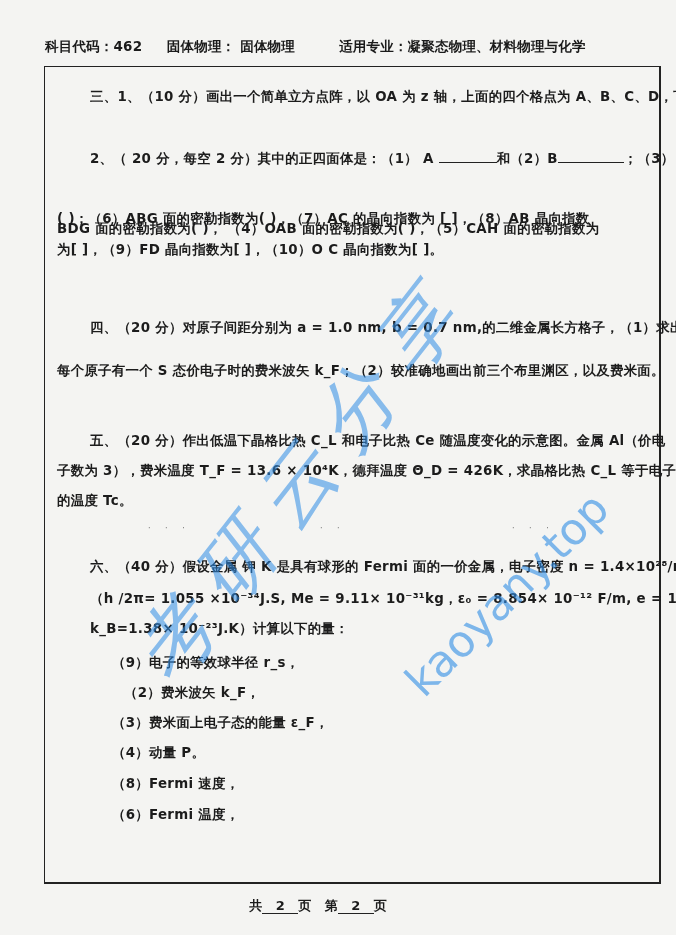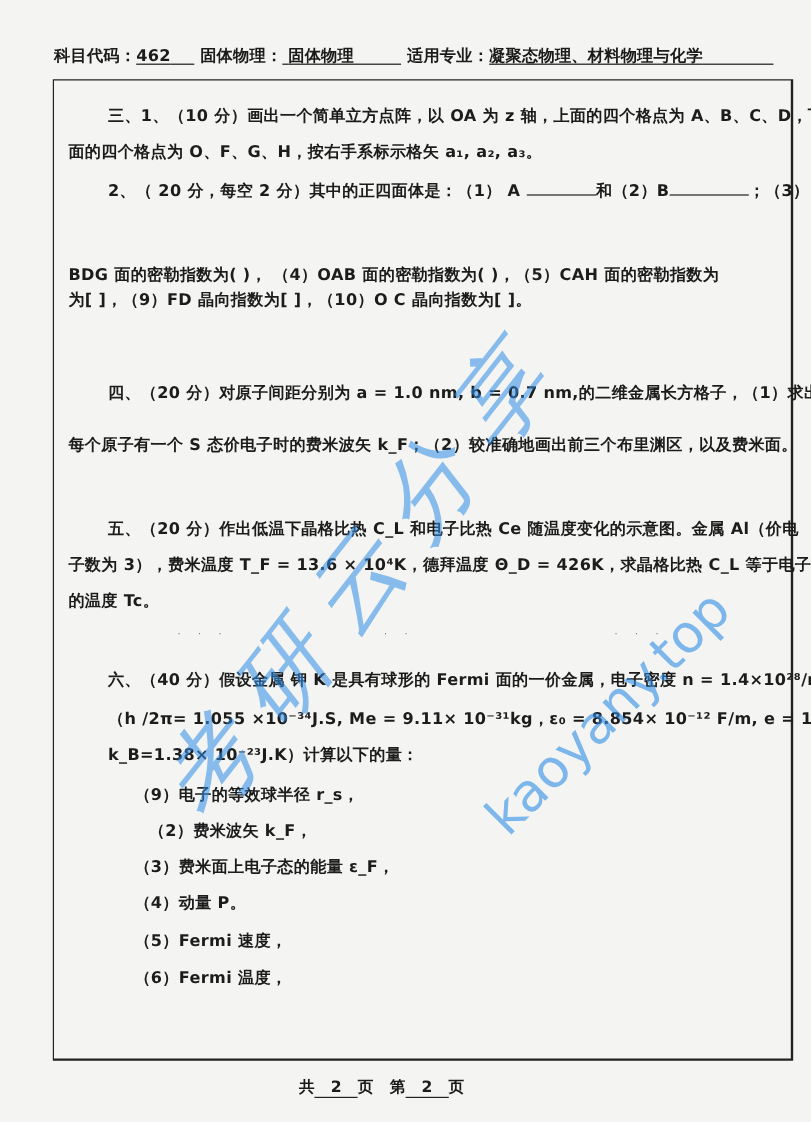--- a/index.html
+++ b/index.html
@@ -8,21 +8,21 @@
       background: #f3f3f1;
       font-family: "DejaVu Sans", "Liberation Sans", sans-serif;
       color: #1b1b1b;
       position: relative;
     }
     .page { position: absolute; left: 0; top: 0; width: 676px; height: 935px; background: #f4f4f2; }
     .header {
       position: absolute; left: 45px; top: 38px; width: 612px;
       font-size: 13.5px; font-weight: bold; letter-spacing: 0.2px; white-space: nowrap;
     }
-    .header .u { text-decoration: underline; text-underline-offset: 2px; }
+    .header .u { text-underline-offset: 2px; }
     .frame {
       position: absolute; left: 44px; top: 66px; width: 617px; height: 818px;
       border: 1.6px solid #222; box-sizing: border-box;
       border-right-width: 2px; border-bottom-width: 2px;
     }
     .line {
       position: absolute; white-space: nowrap; font-size: 13.4px; font-weight: bold;
       letter-spacing: 0.3px; color: #1c1c1c;
     }
     .blank { display: inline-block; border-bottom: 1px solid #222; height: 12px; vertical-align: baseline; }
@@ -42,46 +42,46 @@
 
   <div class="header">
     <span>科目代码：</span><span class="u">462</span><span class="u">&nbsp;&nbsp;&nbsp;&nbsp;</span>
     <span>固体物理：</span><span class="u">&nbsp;</span><span class="u">固体物理</span><span class="u">&nbsp;&nbsp;&nbsp;&nbsp;&nbsp;&nbsp;&nbsp;&nbsp;</span>
     <span>适用专业：</span><span class="u">凝聚态物理、材料物理与化学</span><span class="u">&nbsp;&nbsp;&nbsp;&nbsp;&nbsp;&nbsp;&nbsp;&nbsp;&nbsp;&nbsp;&nbsp;&nbsp;</span>
   </div>
 
   <div class="frame"></div>
 
   <div class="line" style="left:90px; top:88px;">三、1、（10 分）画出一个简单立方点阵，以 OA 为 z 轴，上面的四个格点为 A、B、C、D，下</div>
-  <div class="line" style="left:57px; top:118px;">面的四个格点为 O、F、G、H，按右手系标示格矢 a₁, a₂, a₃。</div>
   <div class="line" style="left:90px; top:150px;">
     <span>2、（ 20 分，每空 2 分）其中的正四面体是：（1） A </span><span class="blank" style="width:58px;"></span><span>和（2）B</span><span class="blank" style="width:66px;"></span><span>；（3）</span>
   </div>
   <div class="line" style="left:57px; top:180px;margin-top:40px;">BDG 面的密勒指数为(      )，  （4）OAB 面的密勒指数为(      )，（5）CAH 面的密勒指数为</div>
+  <div class="line" style="left:57px; top:210px;">(      )；（6）ABG 面的密勒指数为(      )，（7）AC 的晶向指数为 [       ]，（8）AB 晶向指数</div>
   <div class="line" style="left:57px; top:241px;">为[       ]，（9）FD 晶向指数为[       ]，（10）O C 晶向指数为[       ]。</div>
 
   <div class="line" style="left:90px; top:319px;">四、（20 分）对原子间距分别为 a = 1.0 nm, b = 0.7 nm,的二维金属长方格子，（1）求出</div>
   <div class="line" style="left:57px; top:362px;">每个原子有一个 S 态价电子时的费米波矢 k_F；（2）较准确地画出前三个布里渊区，以及费米面。</div>
 
   <div class="line" style="left:90px; top:432px;">五、（20 分）作出低温下晶格比热 C_L 和电子比热 Ce 随温度变化的示意图。金属 Al（价电</div>
   <div class="line" style="left:57px; top:462px;">子数为 3），费米温度 T_F = 13.6 × 10⁴K，德拜温度 Θ_D = 426K，求晶格比热 C_L 等于电子比热 Ce</div>
   <div class="line" style="left:57px; top:492px;">的温度 Tc。</div>
 
   <div class="specks" style="left:148px; top:524px;">· · ·</div>
   <div class="specks" style="left:320px; top:524px;">· ·</div>
   <div class="specks" style="left:512px; top:524px;">· · ·</div>
 
   <div class="line" style="left:90px; top:558px;">六、（40 分）假设金属 钾 K 是具有球形的 Fermi 面的一价金属，电子密度 n = 1.4×10²⁸/m³，</div>
   <div class="line" style="left:90px; top:590px;">（h /2π= 1.055 ×10⁻³⁴J.S, Me = 9.11× 10⁻³¹kg，ε₀ = 8.854× 10⁻¹² F/m, e = 1.602×10⁻¹⁹C,</div>
   <div class="line" style="left:90px; top:620px;">k_B=1.38× 10⁻²³J.K）计算以下的量：</div>
   <div class="line" style="left:112px; top:654px;">（9）电子的等效球半径 r_s，</div>
   <div class="line" style="left:124px; top:684px;">（2）费米波矢 k_F，</div>
   <div class="line" style="left:112px; top:714px;">（3）费米面上电子态的能量 ε_F，</div>
   <div class="line" style="left:112px; top:744px;text-align:right;">（4）动量 P。</div>
-  <div class="line" style="left:112px; top:775px;">（5）Fermi 速度，</div>
+  <div class="line" style="left:112px; top:775px;">（8）Fermi 速度，</div>
   <div class="line" style="left:112px; top:806px;">（6）Fermi 温度，</div>
 
   <div class="footer">
     <span>共</span><span class="u">2</span><span>页</span>
     &nbsp;
     <span>第</span><span class="u">2</span><span>页</span>
   </div>
 
   <div class="wm wm-cn">考研云分享</div>
   <div class="wm wm-url">kaoyany.top</div>

